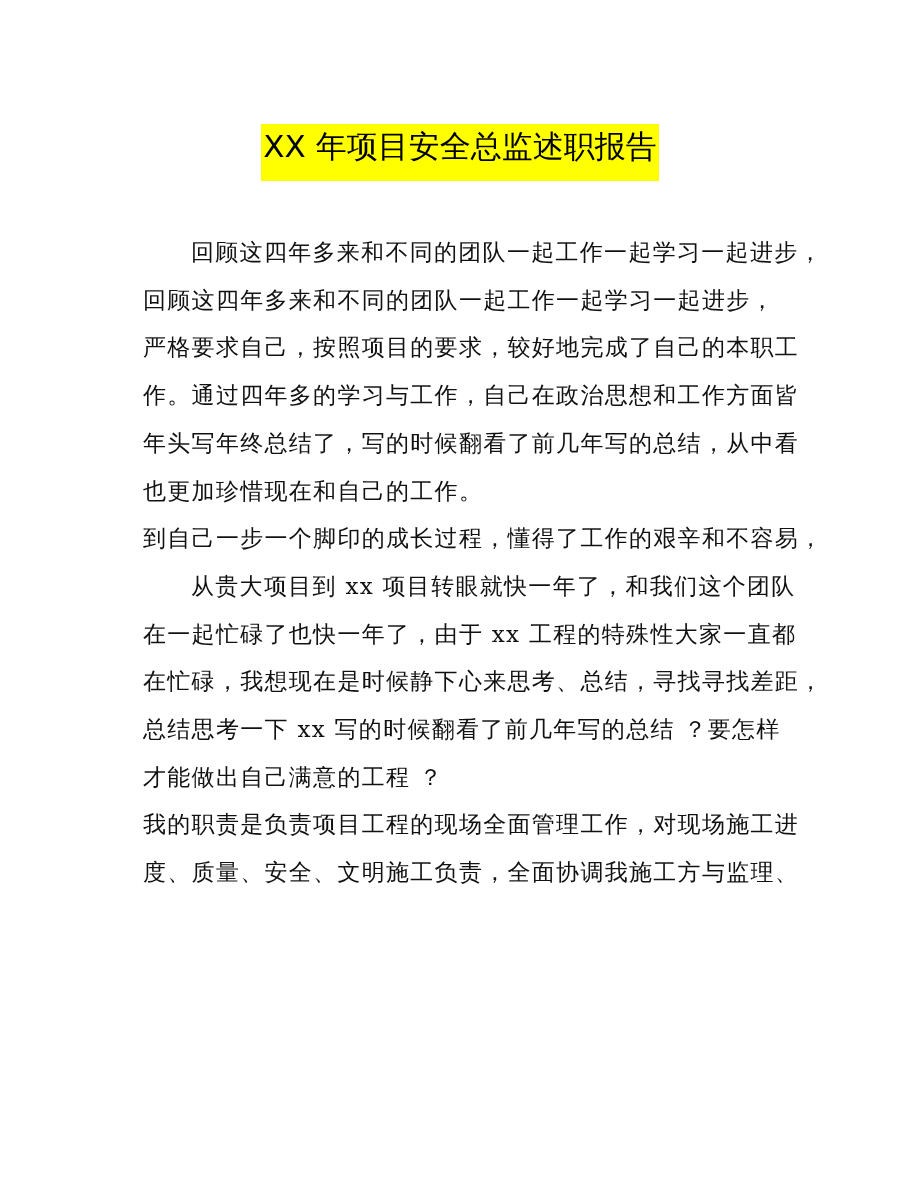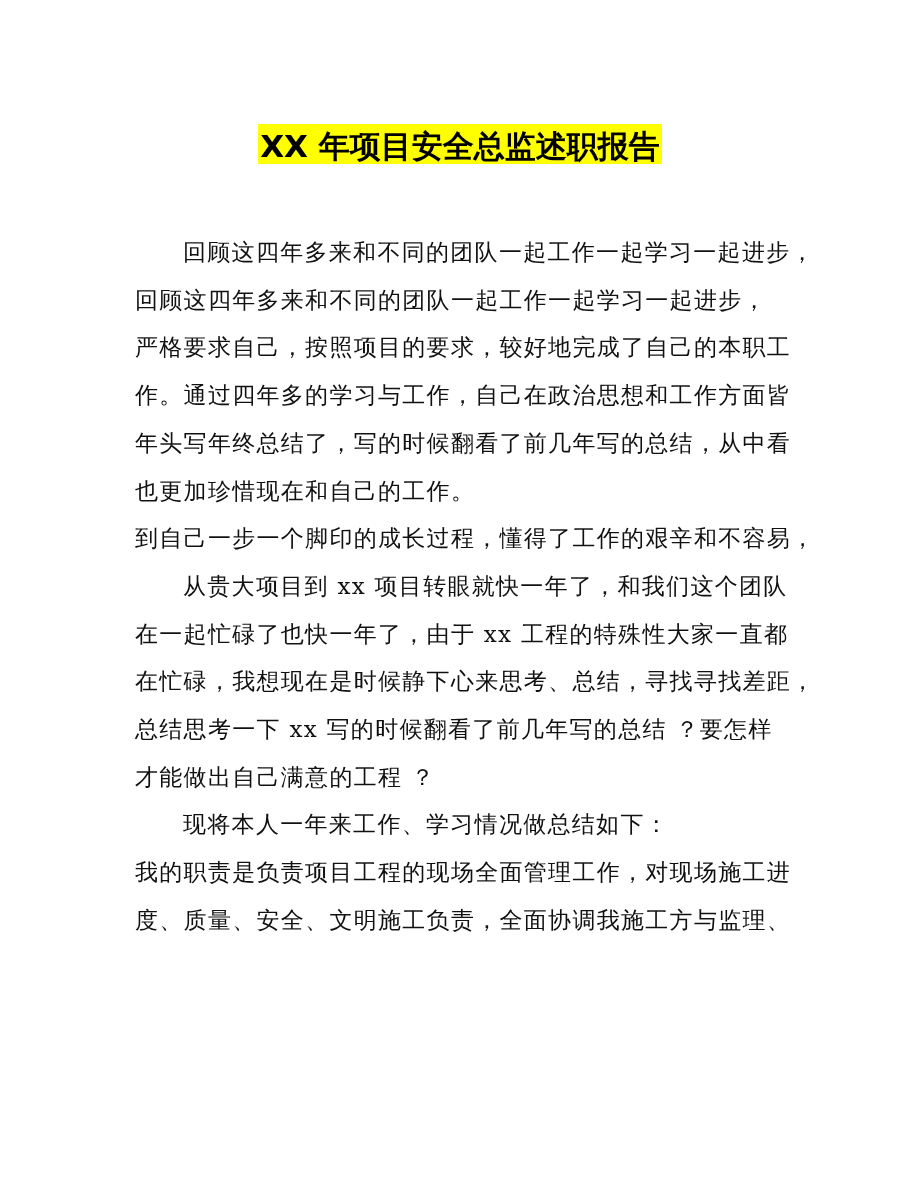--- a/index.html
+++ b/index.html
@@ -27,31 +27,31 @@
       position: absolute;
       top: 124px;
       left: 0;
       width: 920px;
       text-align: center;
     }
     .title {
       display: inline-block;
       background: #ffff00;
       font-family: "DejaVu Sans", "Liberation Sans", sans-serif;
-      font-weight: bold;
+      font-weight: normal;
       font-size: 31px;
       line-height: 44px;
-      height: 40px;
+      height: 57px;
       padding: 0 2px;
       letter-spacing: 0px;
       color: #000000;
     }
     .body-text {
       position: absolute;
-      left: 135px;
+      left: 143px;
       top: 229px;
       width: 650px;
       font-size: 23px;
       line-height: 47.7px;
       letter-spacing: 1.3px;
     }
     .line {
       display: block;
       white-space: nowrap;
     }
@@ -81,23 +81,20 @@
     </div>
 
     <div class="para-block">
       <span class="line indent">从贵大项目到 xx 项目转眼就快一年了，和我们这个团队</span>
       <span class="line">在一起忙碌了也快一年了，由于 xx 工程的特殊性大家一直都</span>
       <span class="line">在忙碌，我想现在是时候静下心来思考、总结，寻找寻找差距，</span>
       <span class="line">总结思考一下 xx 写的时候翻看了前几年写的总结 ？要怎样</span>
       <span class="line">才能做出自己满意的工程 ？</span>
     </div>
 
-    <div class="para-block">
-      <span class="line indent">现将本人一年来工作、学习情况做总结如下：</span>
-    </div>
 
     <div class="para-block">
       <span class="line">我的职责是负责项目工程的现场全面管理工作，对现场施工进</span>
       <span class="line">度、质量、安全、文明施工负责，全面协调我施工方与监理、</span>
     </div>
 
   </div>
 </div>
 
 </body></html>

